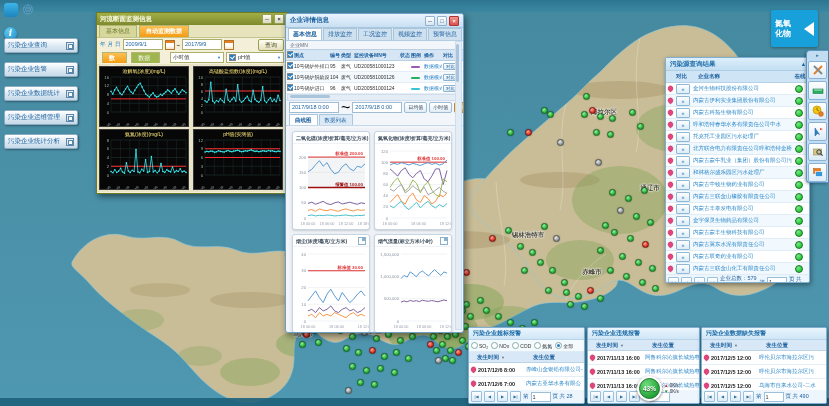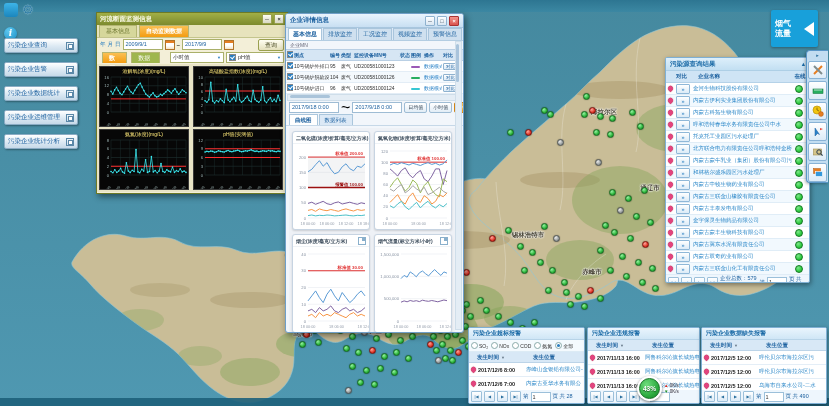--- a/index.html
+++ b/index.html
@@ -975,21 +975,21 @@
             <polyline points="26.0,55.2 29.1,53.9 32.1,54.8 35.2,53.5 38.3,54.3 41.3,53.7 44.4,54.6 47.5,53.2 50.5,53.9 53.6,54.3 56.7,53.5 59.7,54.1 62.8,54.8 65.9,53.9 68.9,53.0 72.0,53.7" fill="none" stroke="#8064a2" stroke-width="1"></polyline>
           </svg>
       </div>
     </div>
     <div class="dvscroll">
         <i></i>
       </div>
   </div>
 
   <div class="cmpbtn">
-    <span class="cmp-txt">烟气流量</span>
+    <span class="cmp-txt">氮氧化物</span>
     <span class="cmp-arrow"></span>
   </div>
 
   <div class="rpanel">
     <div class="rp-title">
       <span>污染源查询结果</span>
       <span>▴</span>
     </div>
     <div class="rp-head">
       <span class="rp-c1"></span>

